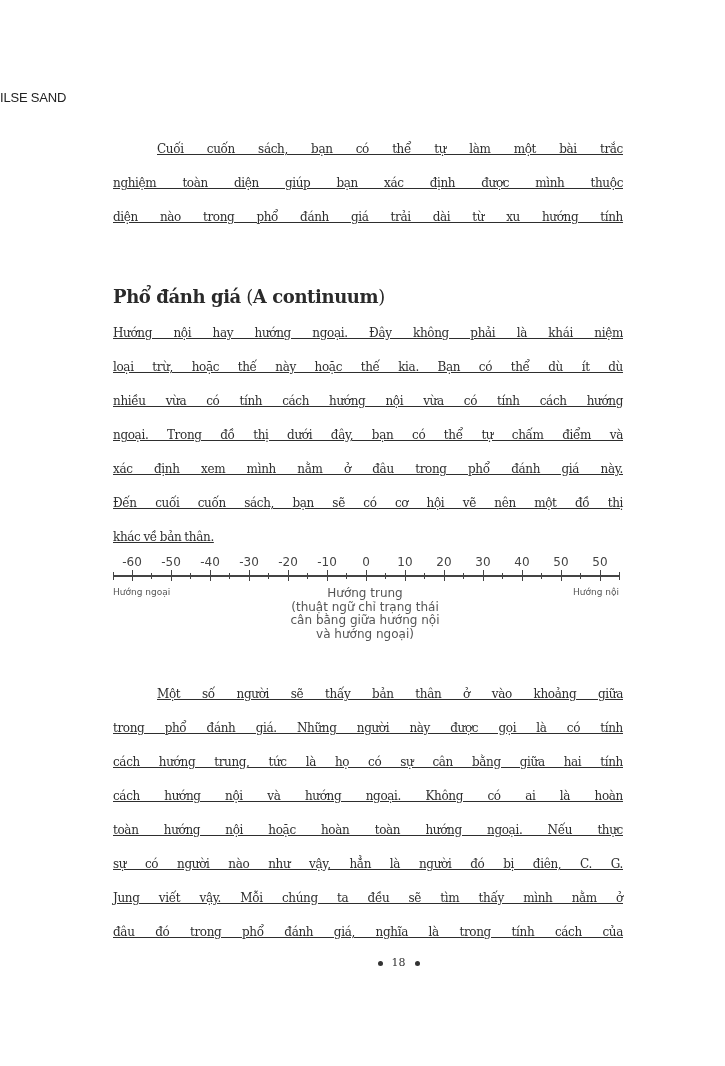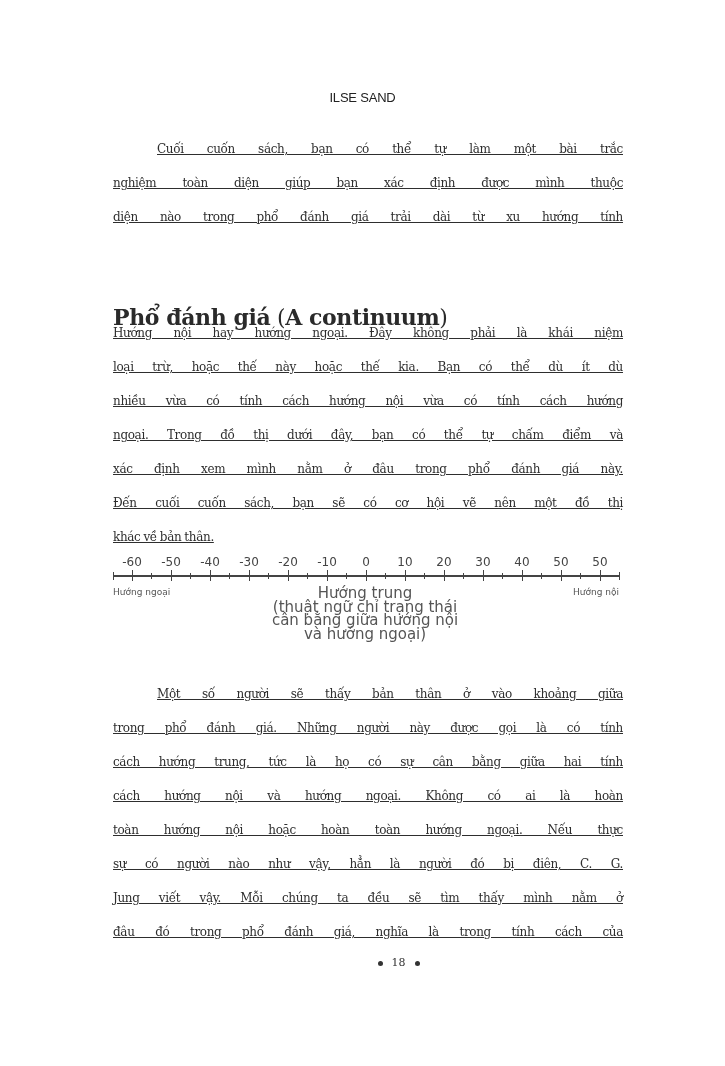--- a/index.html
+++ b/index.html
@@ -1,27 +1,27 @@
 <!DOCTYPE html>
 <html><head>
 <meta charset="utf-8">
 <style>
   html, body { margin:0; padding:0; }
   body { width:725px; height:1066px; background:#ffffff; position:relative; overflow:hidden; color:#2b2b2b; }
-  .header { position:absolute; top:90px; left:0; width:725px; text-align:center; font-family:"Liberation Sans", sans-serif; font-size:13px; letter-spacing:-0.2px; color:#222; }
+  .header { position:absolute; top:90px; left:0; width:725px; text-align:left; font-family:"Liberation Sans", sans-serif; font-size:13px; letter-spacing:-0.2px; color:#222; }
   .para { position:absolute; left:113px; width:510px; font-family:"DejaVu Serif", serif; font-size:12px; line-height:34px; text-align:justify; color:#2e2e2e; letter-spacing:-0.35px; word-spacing:-0.5px;text-decoration:underline; }
   .para .line { display:block; text-align:justify; text-align-last:justify; white-space:nowrap; }
   .para .line.last { text-align-last:left; }
-  .heading { position:absolute; left:113px; top:304px; font-family:"DejaVu Serif", serif; font-weight:bold; font-size:22px; color:#2a2a2a; letter-spacing:-0.4px; }
+  .heading { position:absolute; left:113px; top:286px; font-family:"DejaVu Serif", serif; font-weight:bold; font-size:18px; color:#2a2a2a; letter-spacing:-0.4px; }
   .scale { position:absolute; left:0; top:545px; width:725px; height:110px; }
   .tick-label { position:absolute; top:10px; font-family:"DejaVu Sans", sans-serif; font-size:12px; color:#444; transform:translateX(-50%); }
   .axis-line { position:absolute; left:113px; top:30px; width:507px; height:2px; background:#444; }
   .tick { position:absolute; width:1px; background:#444; }
   .end-label { position:absolute; top:42px; font-family:"DejaVu Sans", sans-serif; font-size:9px; color:#555; }
-  .mid-label { position:absolute; top:42px; left:365px; transform:translateX(-50%); text-align:center; font-family:"DejaVu Sans", sans-serif; font-size:15px; line-height:13.5px; color:#555; white-space:nowrap; }
+  .mid-label { position:absolute; top:42px; left:365px; transform:translateX(-50%); text-align:center; font-family:"DejaVu Sans", sans-serif; font-size:12px; line-height:13.5px; color:#555; white-space:nowrap; }
   .page-num { position:absolute; top:956px; left:0; width:725px; text-align:center; font-family:"DejaVu Serif", serif; font-size:11px; color:#333;padding-left:36px; }
   .page-num .dot { display:inline-block; width:5px; height:5px; background:#333; border-radius:50%; vertical-align:middle; margin:0 9px; }
 </style>
 </head>
 <body>
 
 <div class="header">ILSE SAND</div>
 
 <div class="para" style="top:132px;">
   <span class="line" style="text-indent:44px;">Cuối cuốn sách, bạn có thể tự làm một bài trắc</span>

